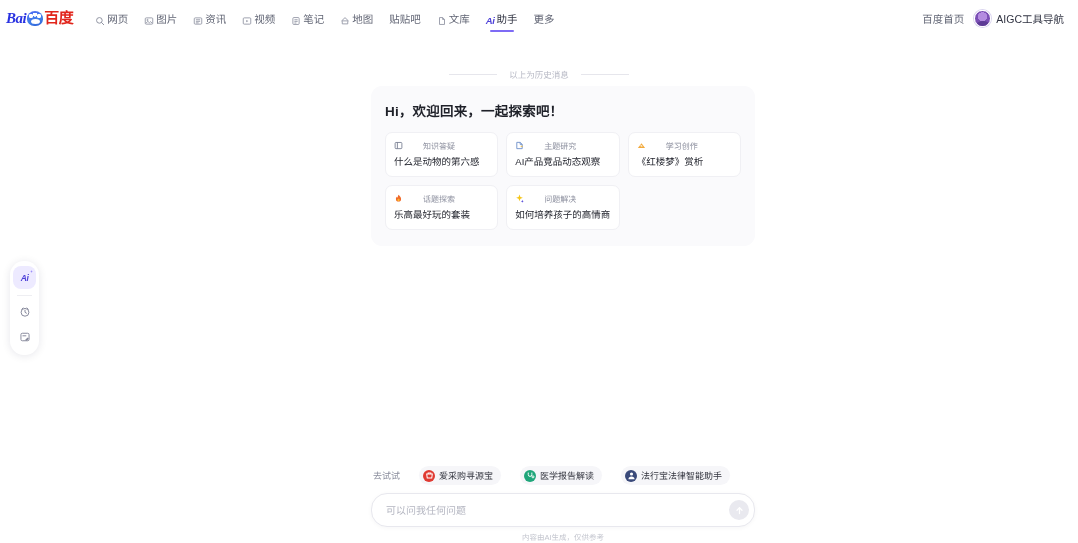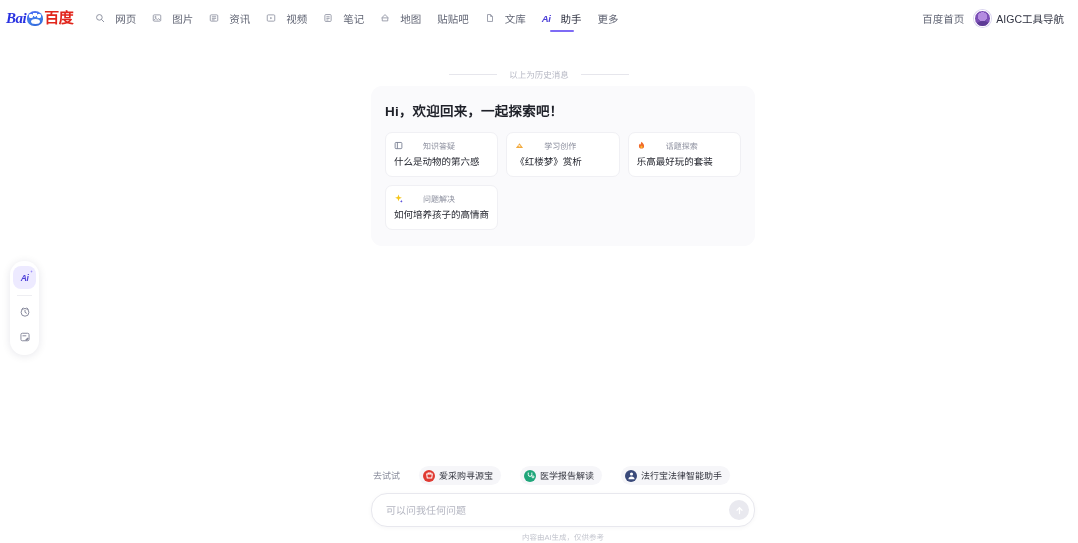--- a/index.html
+++ b/index.html
@@ -68,22 +68,22 @@
     font-size: 15px;
     font-weight: bold;
     color: #e1251b;
     font-family: "DejaVu Sans", sans-serif;
     line-height: 1;
   }
 
   .nav-items { display: flex; align-items: center; gap: 0px; }
   .nav-item {
     display: flex;
-    align-items: center;
-    gap: 10px;
+    align-items: flex-end;
+    gap: 2px;
     padding: 4px 8px;
     font-size: 10.5px;
     color: #626675;
     cursor: pointer;
     position: relative;
     white-space: nowrap;
     border-radius: 4px;
   }
   .nav-item.active { color: #303342; font-weight: 500; }
   .nav-item.active::after {
@@ -517,20 +517,33 @@
             <svg viewBox="0 0 16 16" fill="none" stroke="#7a8194" stroke-width="1.6">
                 <rect x="2" y="2.6" width="12" height="11" rx="1.6"></rect>
                 <line x1="6" y1="2.6" x2="6" y2="13.6"></line>
               </svg>
           </span>
           <span class="sugg-cat">知识答疑</span>
         </div>
         <div class="sugg-text">什么是动物的第六感</div>
       </div>
 
+      <div class="sugg-card">
+        <div class="sugg-head">
+          <span class="sugg-emoji">
+            <svg viewBox="0 0 16 16" fill="none" stroke="#6d8ec9" stroke-width="1.6">
+                <path d="M3.2 2.4h6l3.6 3.6v7.6H3.2z"></path>
+                <path d="M9.2 2.4V6h3.6"></path>
+                <line x1="10" y1="9.4" x2="13.6" y2="9.4" stroke="#f0b429"></line>
+              </svg>
+          </span>
+          <span class="sugg-cat">主题研究</span>
+        </div>
+        <div class="sugg-text">AI产品竞品动态观察</div>
+      </div>
 
 
       <div class="sugg-card">
         <div class="sugg-head">
           <span class="sugg-emoji">
             <svg viewBox="0 0 16 16">
                 <path d="M1.6 12.6L8 4l6.4 8.6z" fill="#f2a93b"></path>
                 <path d="M5.2 8.6l2.8-1.4 2.4 2.2-2.6 1z" fill="#fff" opacity="0.85"></path>
               </svg>
           </span>

